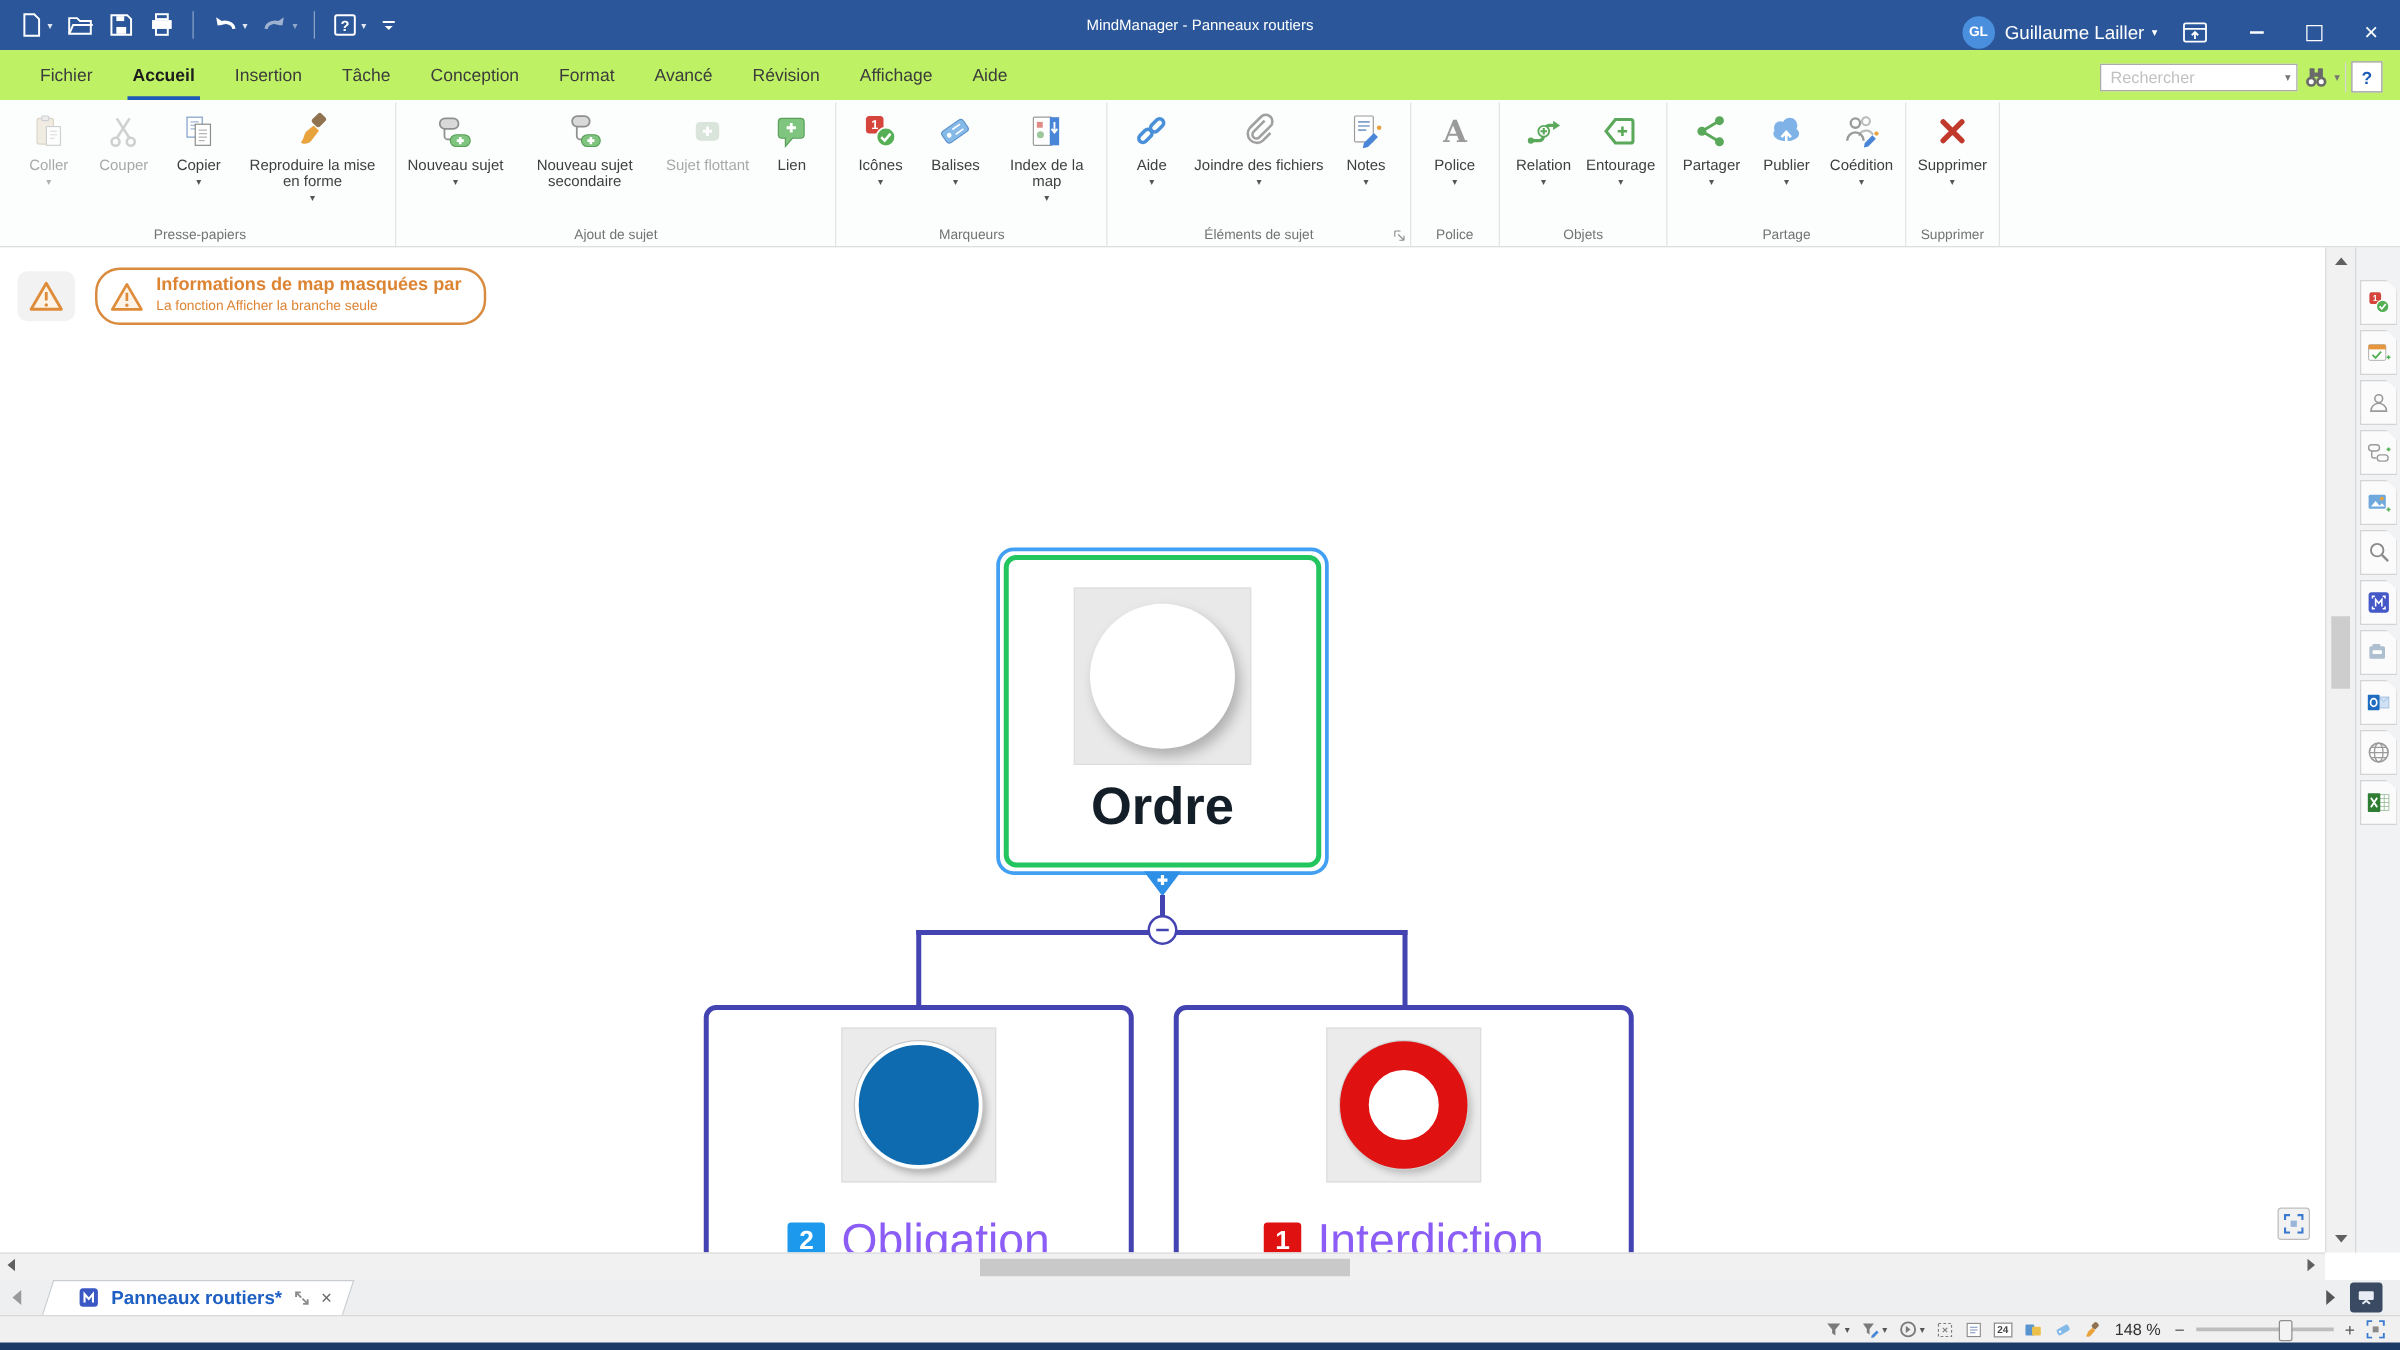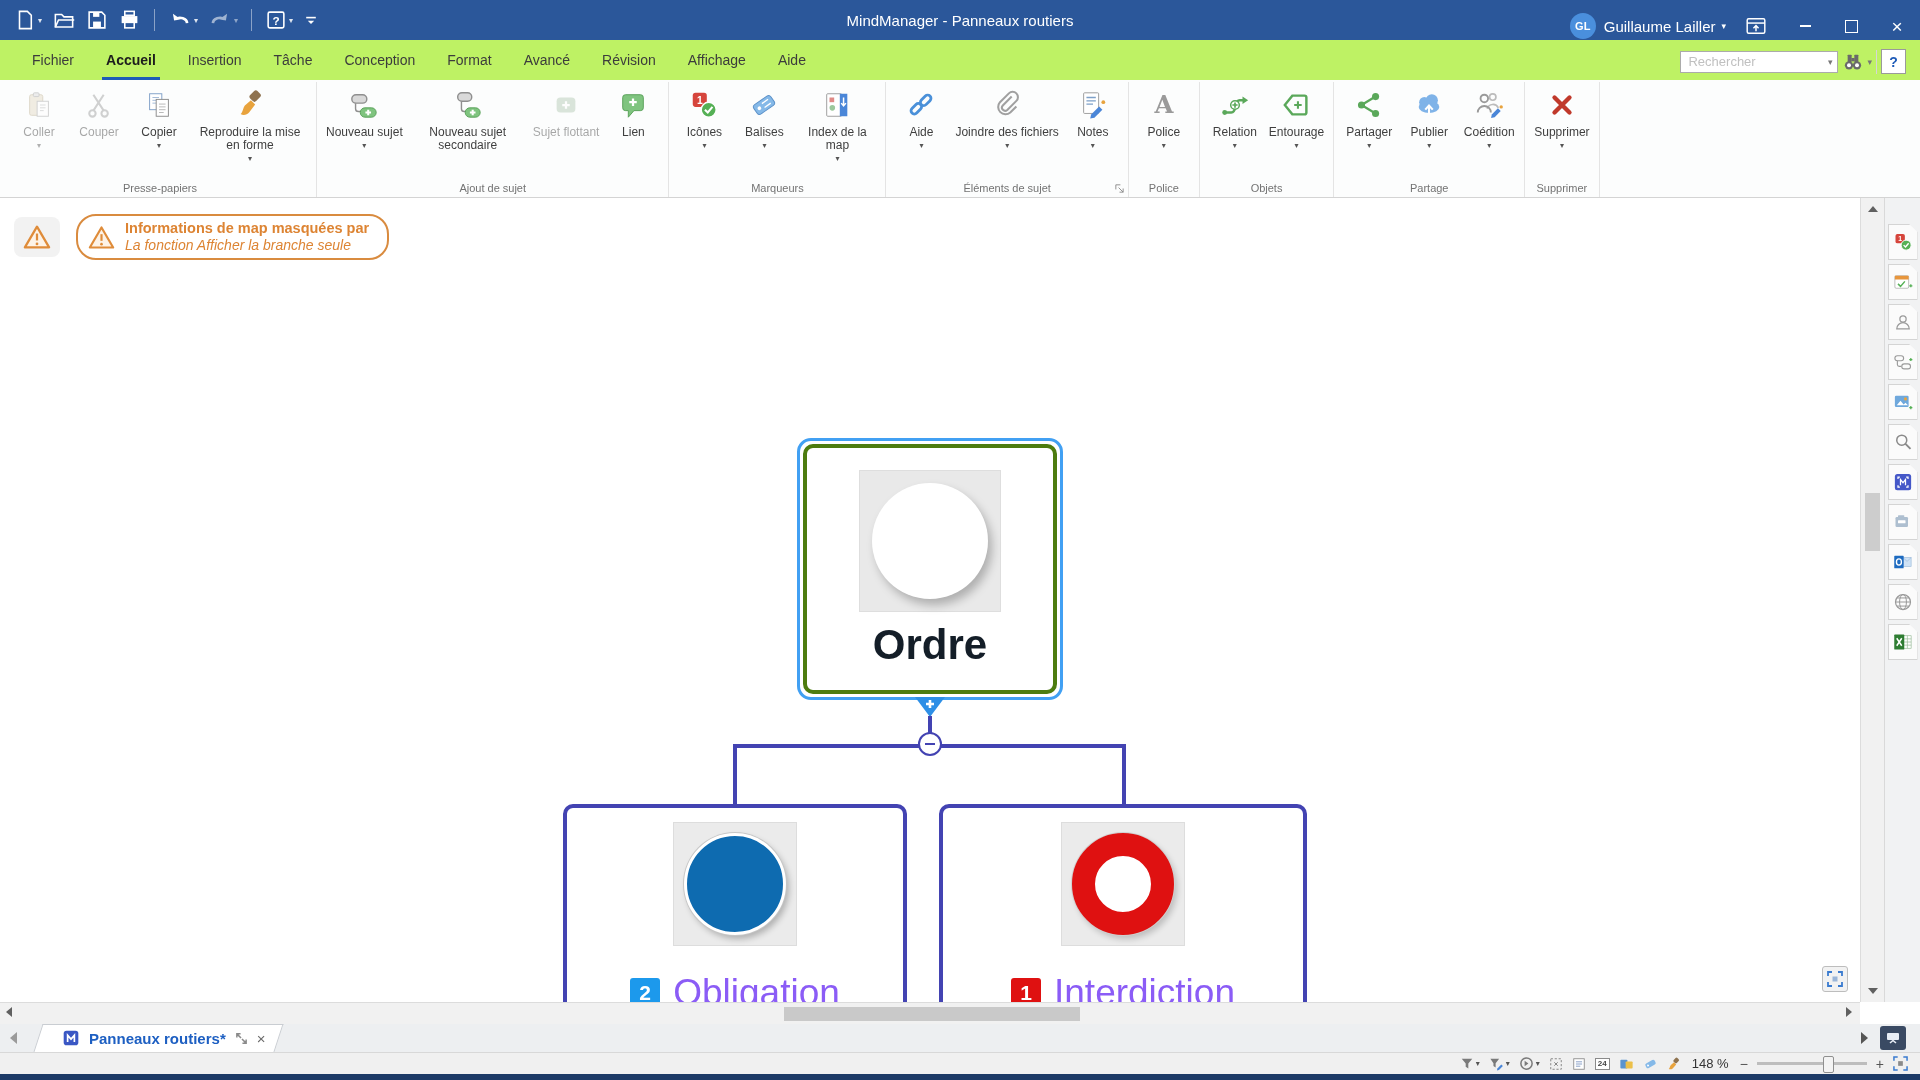--- a/index.html
+++ b/index.html
@@ -6,21 +6,21 @@
   #app{position:relative;width:1920px;height:1080px;background:#fff;overflow:hidden;
        font-family:"Liberation Sans",sans-serif;-webkit-font-smoothing:antialiased;}
   svg{display:block}
 
   
   .titlebar{position:absolute;left:0;top:0;width:1920px;height:40px;background:#2b579a;display:flex;align-items:center;}
   .qat{display:flex;align-items:center;gap:6px;padding-left:12px;}
   .qbtn{display:flex;align-items:center;gap:2px;padding:2px;}
   .qcaret{color:#fff;opacity:.85;font-size:8px;}
   .qsep{width:1px;height:22px;background:rgba(255,255,255,.45);margin:0 5px;}
-  .tb-title{position:absolute;left:0;right:0;text-align:center;color:#fff;font-size:15px;pointer-events:none;}
+  .tb-title{position:absolute;left:0;right:0;text-align:center;color:#fff;font-size:12px;pointer-events:none;}
   .tb-right{position:absolute;right:0;top:0;height:52px;display:flex;align-items:center;}
   .avatar{width:26px;height:26px;border-radius:50%;background:#4a8fdd;color:#fff;font-size:11px;font-weight:bold;
           display:flex;align-items:center;justify-content:center;margin-right:8px;}
   .username{color:#fff;font-size:15px;margin-right:6px;}
   .ucaret{color:#fff;font-size:9px;margin-right:18px;}
   .ribbonopts{margin-right:14px;}
   .winbtn{width:46px;height:40px;display:flex;align-items:center;justify-content:center;}
   .minbar{width:11px;height:2px;background:#fff;}
   .maxrect{width:11px;height:11px;border:1.5px solid #fff;}
   .closex{color:#fff;font-size:19px;line-height:1;}
@@ -53,25 +53,25 @@
   .rcaret{font-size:8px;color:#555;margin-top:2px;}
   .rbtn.disabled{opacity:.45;filter:grayscale(.55);}
 
   
   .canvas{position:absolute;left:0;top:198px;width:1860px;height:804px;background:#fff;overflow:hidden;}
   .warnrow{position:absolute;left:14px;top:16px;display:flex;align-items:center;}
   .warn-outer{width:46px;height:40px;background:#f2f2f2;border-radius:8px;display:flex;align-items:center;justify-content:center;}
   .warn-pill{margin-left:16px;display:flex;align-items:center;gap:10px;border:2px solid #d98b3f;border-radius:20px;
              padding:4px 18px 4px 10px;background:#fff;}
   .warn-l1{font-size:14.5px;font-weight:600;color:#dd8433;line-height:17px;}
-  .warn-l2{font-size:14px;font-style:italic;color:#dd8433;line-height:17px;}
+  .warn-l2{font-size:11px;color:#dd8433;line-height:17px;}
 
   .sel{position:absolute;left:797px;top:240px;width:266px;height:262px;border:3px solid #41a0f3;border-radius:14px;
        padding:3px;box-sizing:border-box;}
-  .topic-root{width:100%;height:100%;border:4px solid #4d7c0f;border-radius:10px;background:#fff;box-sizing:border-box;
+  .topic-root{width:100%;height:100%;border:4px solid #22c55e;border-radius:10px;background:#fff;box-sizing:border-box;
               display:flex;flex-direction:column;align-items:center;padding-top:22px;}
   .imgbox{width:142px;height:142px;background:#e9e9e9;border:1px solid #dedede;box-sizing:border-box;
           display:flex;align-items:center;justify-content:center;}
   .whitecircle{width:116px;height:116px;border-radius:50%;background:#fff;box-shadow:4px 6px 10px rgba(0,0,0,.25);}
   .root-label{margin-top:9px;font-size:42px;font-weight:bold;color:#141e28;}
 
   .plustri{position:absolute;left:914px;top:499px;}
   .vline{position:absolute;left:928px;top:518px;width:4px;height:30px;background:#4343b2;}
   .hline{position:absolute;left:733px;top:546px;width:393px;height:4px;background:#4343b2;}
   .dropL{position:absolute;left:733px;top:546px;width:4px;height:60px;background:#4343b2;}

